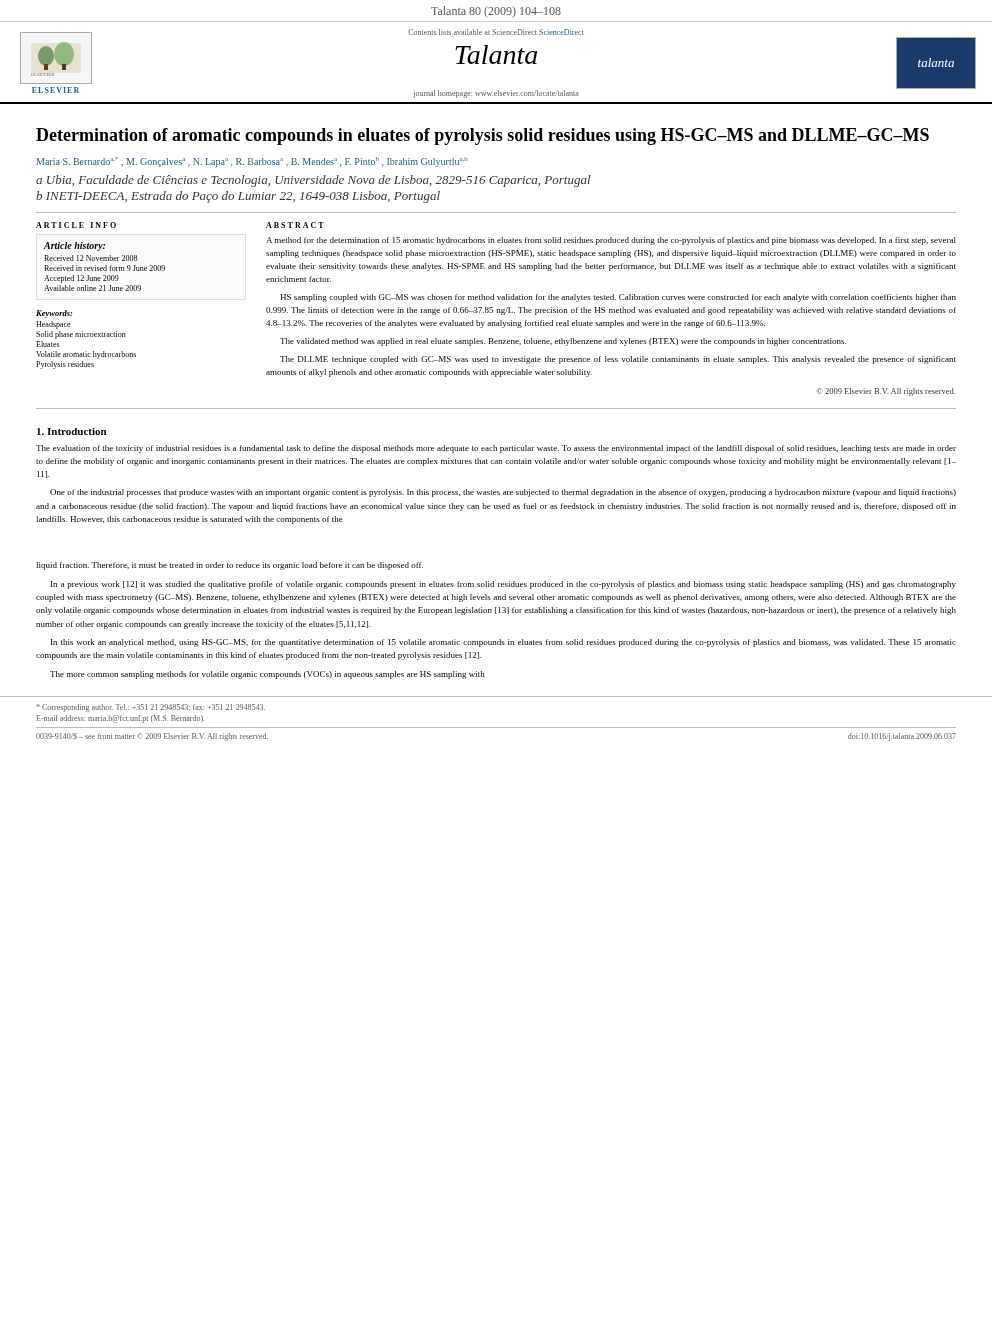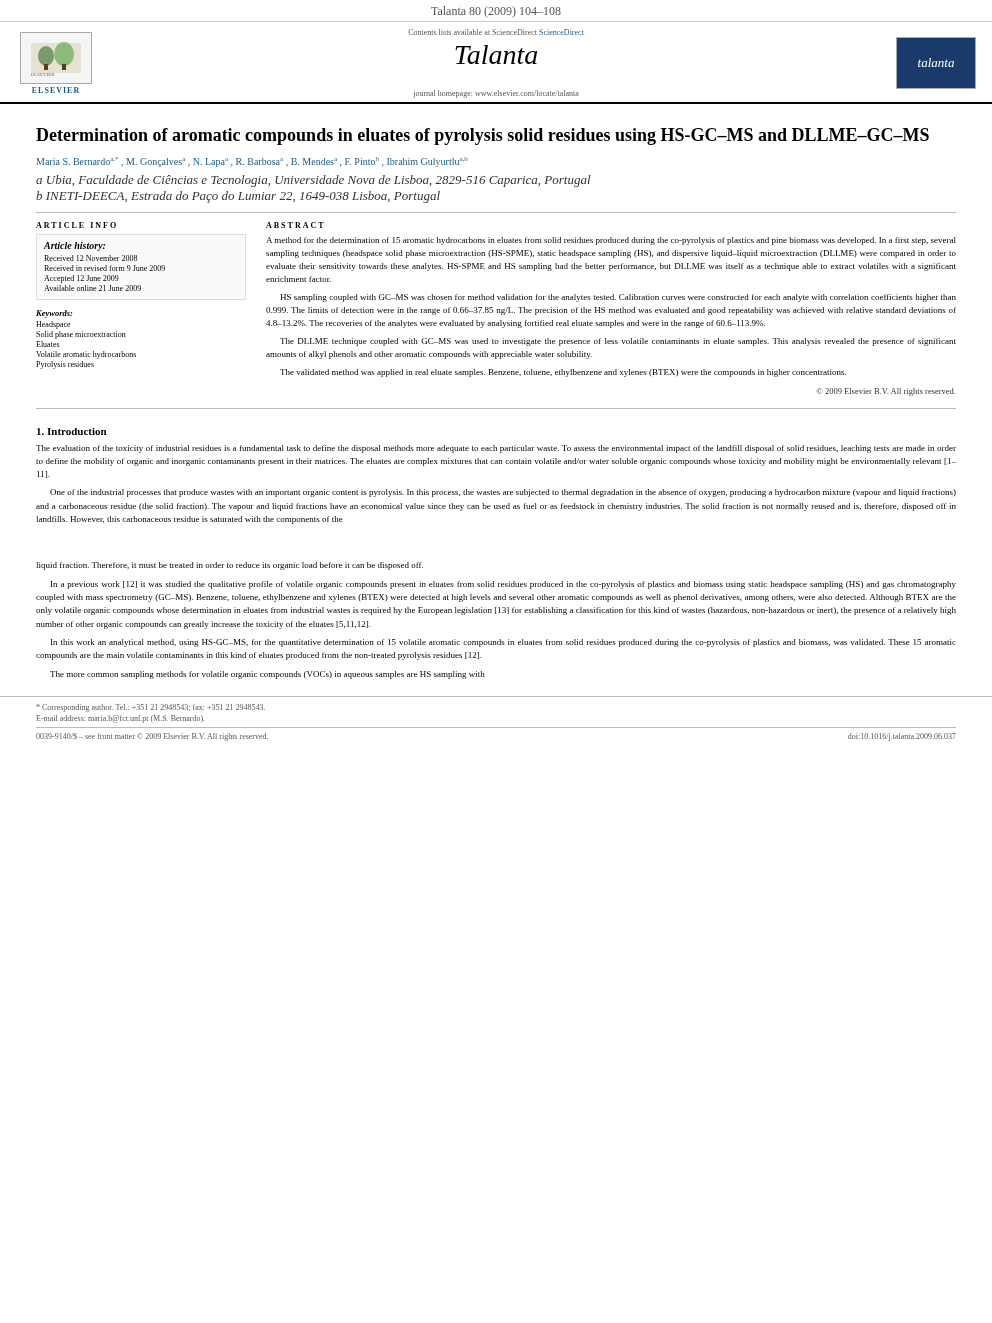--- a/index.html
+++ b/index.html
@@ -339,22 +339,22 @@
         <div class="kw-item">Volatile aromatic hydrocarbons</div>
         <div class="kw-item">Pyrolysis residues</div>
       </div>
     </div>
 
     <div class="col-right">
       <div class="section-header-small">ABSTRACT</div>
       <div class="abstract-text">
         <p>A method for the determination of 15 aromatic hydrocarbons in eluates from solid residues produced during the co-pyrolysis of plastics and pine biomass was developed. In a first step, several sampling techniques (headspace solid phase microextraction (HS-SPME), static headspace sampling (HS), and dispersive liquid–liquid microextraction (DLLME) were compared in order to evaluate their sensitivity towards these analytes. HS-SPME and HS sampling had the better performance, but DLLME was itself as a technique able to extract volatiles with a significant enrichment factor.</p>
         <p class="indent">HS sampling coupled with GC–MS was chosen for method validation for the analytes tested. Calibration curves were constructed for each analyte with correlation coefficients higher than 0.999. The limits of detection were in the range of 0.66–37.85 ng/L. The precision of the HS method was evaluated and good repeatability was achieved with relative standard deviations of 4.8–13.2%. The recoveries of the analytes were evaluated by analysing fortified real eluate samples and were in the range of 60.6–113.9%.</p>
+        <p class="indent">The validated method was applied in real eluate samples. Benzene, toluene, ethylbenzene and xylenes (BTEX) were the compounds in higher concentrations.</p>
         <p class="indent">The DLLME technique coupled with GC–MS was used to investigate the presence of less volatile contaminants in eluate samples. This analysis revealed the presence of significant amounts of alkyl phenols and other aromatic compounds with appreciable water solubility.</p>
-        <p class="indent">The validated method was applied in real eluate samples. Benzene, toluene, ethylbenzene and xylenes (BTEX) were the compounds in higher concentrations.</p>
         <div class="copyright-line">© 2009 Elsevier B.V. All rights reserved.</div>
       </div>
     </div>
 
   </div>
 
   <hr class="divider">
 
   <div class="body-two-col">
 

